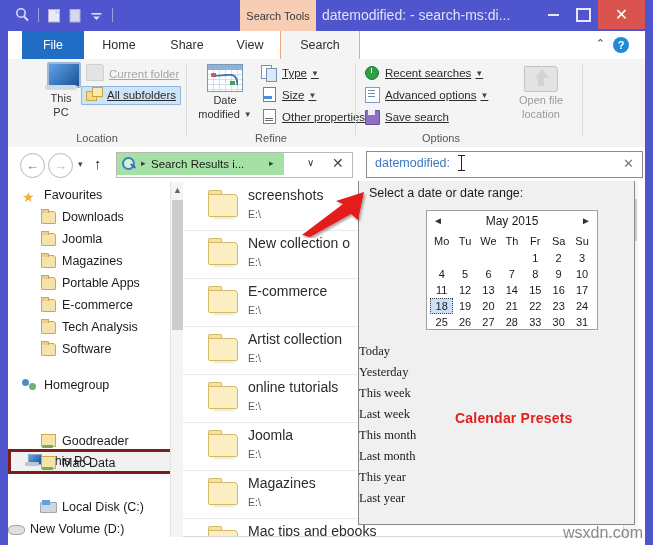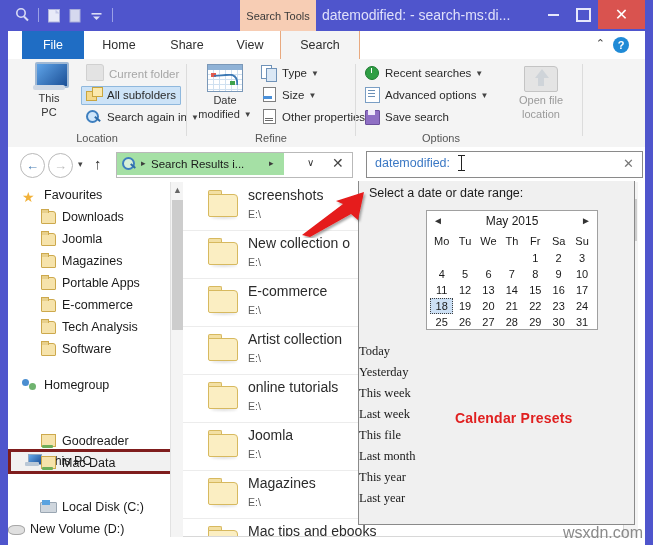--- a/index.html
+++ b/index.html
@@ -44,21 +44,21 @@
   
   .ribbon{position:absolute;left:8px;top:59px;width:637px;height:88px;background:#f4f4f4;border-bottom:1px solid #cfcfcf;}
   .rgroup{position:absolute;top:0;height:88px;}
   .rgl{position:absolute;bottom:3px;left:0;width:100%;text-align:center;font-size:11px;color:#555;}
   .rsep{position:absolute;top:5px;width:1px;height:72px;background:#dcdcdc;}
 
   .bigbtn{position:absolute;top:3px;text-align:center;width:54px;}
   .bigbtn .lbl{font-size:11px;color:#333;line-height:12px;margin-top:2px;}
   .bigbtn.dim .lbl{color:#9a9a9a;}
 
-  .ritem{position:absolute;font-size:11.5px;color:#2b2b2b;height:19px;line-height:19px;white-space:nowrap;}
+  .ritem{position:absolute;font-size:11.5px;color:#2b2b2b;height:19px;line-height:19px;white-space:nowrap;text-decoration:underline;}
   .ritem .ico{display:inline-block;width:16px;height:15px;vertical-align:-3px;margin-right:5px;position:relative;}
   .ritem.dim{color:#a6a6a6;}
   .ritem.sel{background:#cde3f7;border:1px solid #8fb8dd;padding:0 4px;margin-left:-5px;border-radius:1px;height:17px;line-height:17px;}
   .car{font-size:8px;color:#444;margin-left:4px;vertical-align:1px;}
 
   
   .mon{width:36px;height:28px;margin:0 auto;position:relative;}
   .mon .scr{position:absolute;left:4px;top:0;width:30px;height:22px;background:linear-gradient(135deg,#5fa4e8,#1b4f96);border:2px solid #9fb8d4;border-radius:2px;}
   .mon .base{position:absolute;left:2px;bottom:0;width:32px;height:5px;background:#cfd8e4;border-radius:2px;}
 
@@ -263,36 +263,33 @@
     <div class="tab tab-share">Share</div>
     <div class="tab tab-view">View</div>
     <div class="tab tab-search">Search</div>
     <div class="ribbon-caret">⌃</div>
     <div class="help-ico">?</div>
   </div>
 
   <div class="ribbon">
 
     <div class="rgroup" style="left:0;width:178px;">
-      <div class="bigbtn" style="left:14px;text-align:center;">
+      <div class="bigbtn" style="left:26px;text-align:center;">
         <div class="mon">
             <div class="scr"></div>
             <div class="base"></div>
           </div>
         <div class="lbl">This</div>
         <div class="lbl">PC</div>
       </div>
       <div class="ritem dim" style="left:78px;top:5px;">
         <span class="ico ic-folderdim"></span><span>Current folder</span>
       </div>
       <div class="ritem sel" style="left:78px;top:27px;">
         <span class="ico ic-folders"></span><span>All subfolders</span>
-      </div>
-      <div class="ritem" style="left:78px;top:49px;">
-        <span class="ico ic-mag"></span><span>Search again in</span><span class="car">▼</span>
       </div>
       <div class="rgl">Location</div>
     </div>
     <div class="rsep" style="left:178px;"></div>
 
     <div class="rgroup" style="left:179px;width:168px;">
       <div class="bigbtn" style="left:8px;top:5px;width:60px;">
         <div class="calico">
             <div class="hdr"></div>
             <div class="g"></div>
@@ -505,32 +502,32 @@
           <div class="cal-d">19</div>
           <div class="cal-d">20</div>
           <div class="cal-d">21</div>
           <div class="cal-d">22</div>
           <div class="cal-d">23</div>
           <div class="cal-d">24</div>
           <div class="cal-d">25</div>
           <div class="cal-d">26</div>
           <div class="cal-d">27</div>
           <div class="cal-d">28</div>
-          <div class="cal-d">29</div>
+          <div class="cal-d">33</div>
           <div class="cal-d">30</div>
           <div class="cal-d">31</div>
         </div>
     </div>
 
     <div class="presets" id="presets">
         <div class="preset">Today</div>
         <div class="preset">Yesterday</div>
         <div class="preset">This week</div>
         <div class="preset">Last week</div>
-        <div class="preset">This file</div>
+        <div class="preset">This month</div>
         <div class="preset">Last month</div>
         <div class="preset">This year</div>
         <div class="preset">Last year</div>
       </div>
   </div>
 
   <div class="ann" style="color: rgb(224, 32, 32);">Calendar Presets</div>
 
   <div class="arrow">
     <svg width="68" height="48" viewBox="0 0 68 48">

